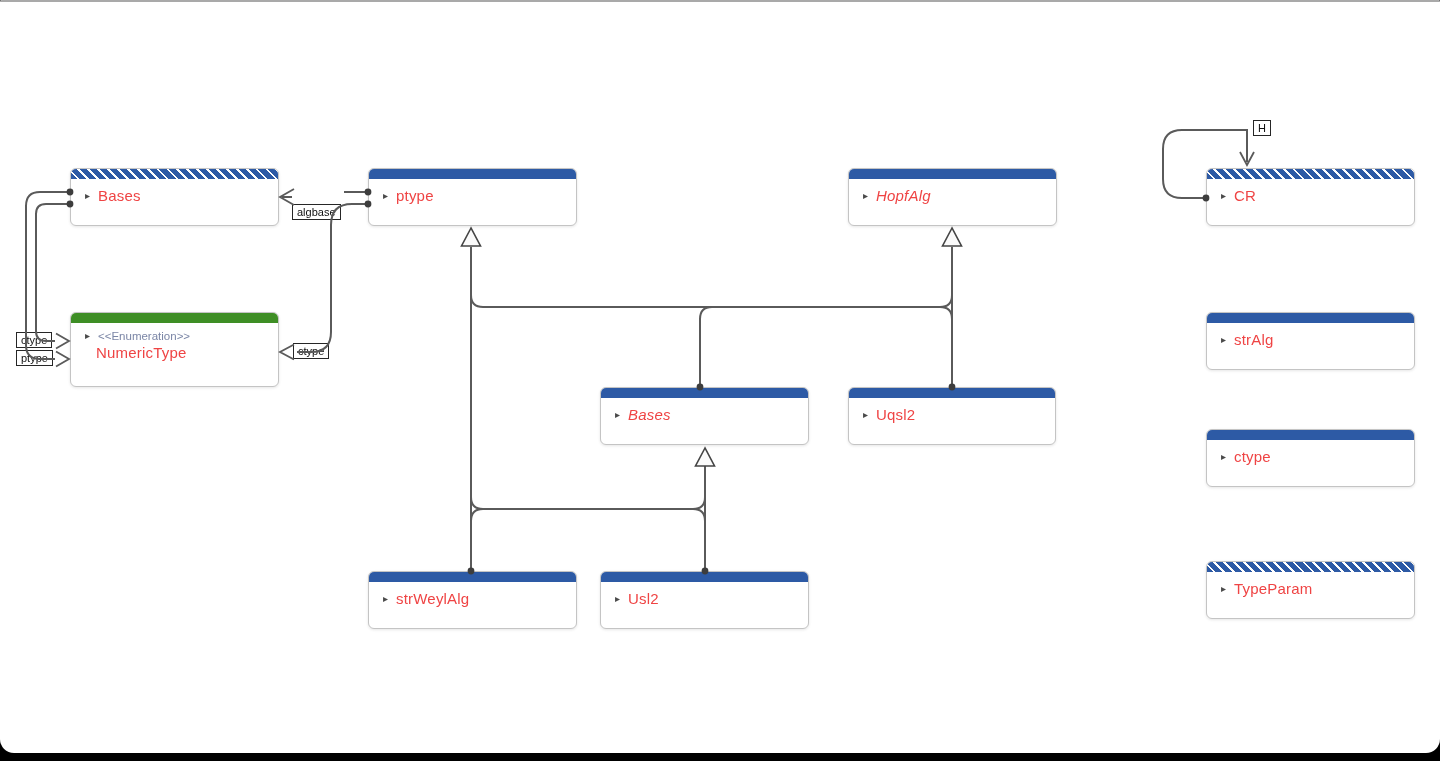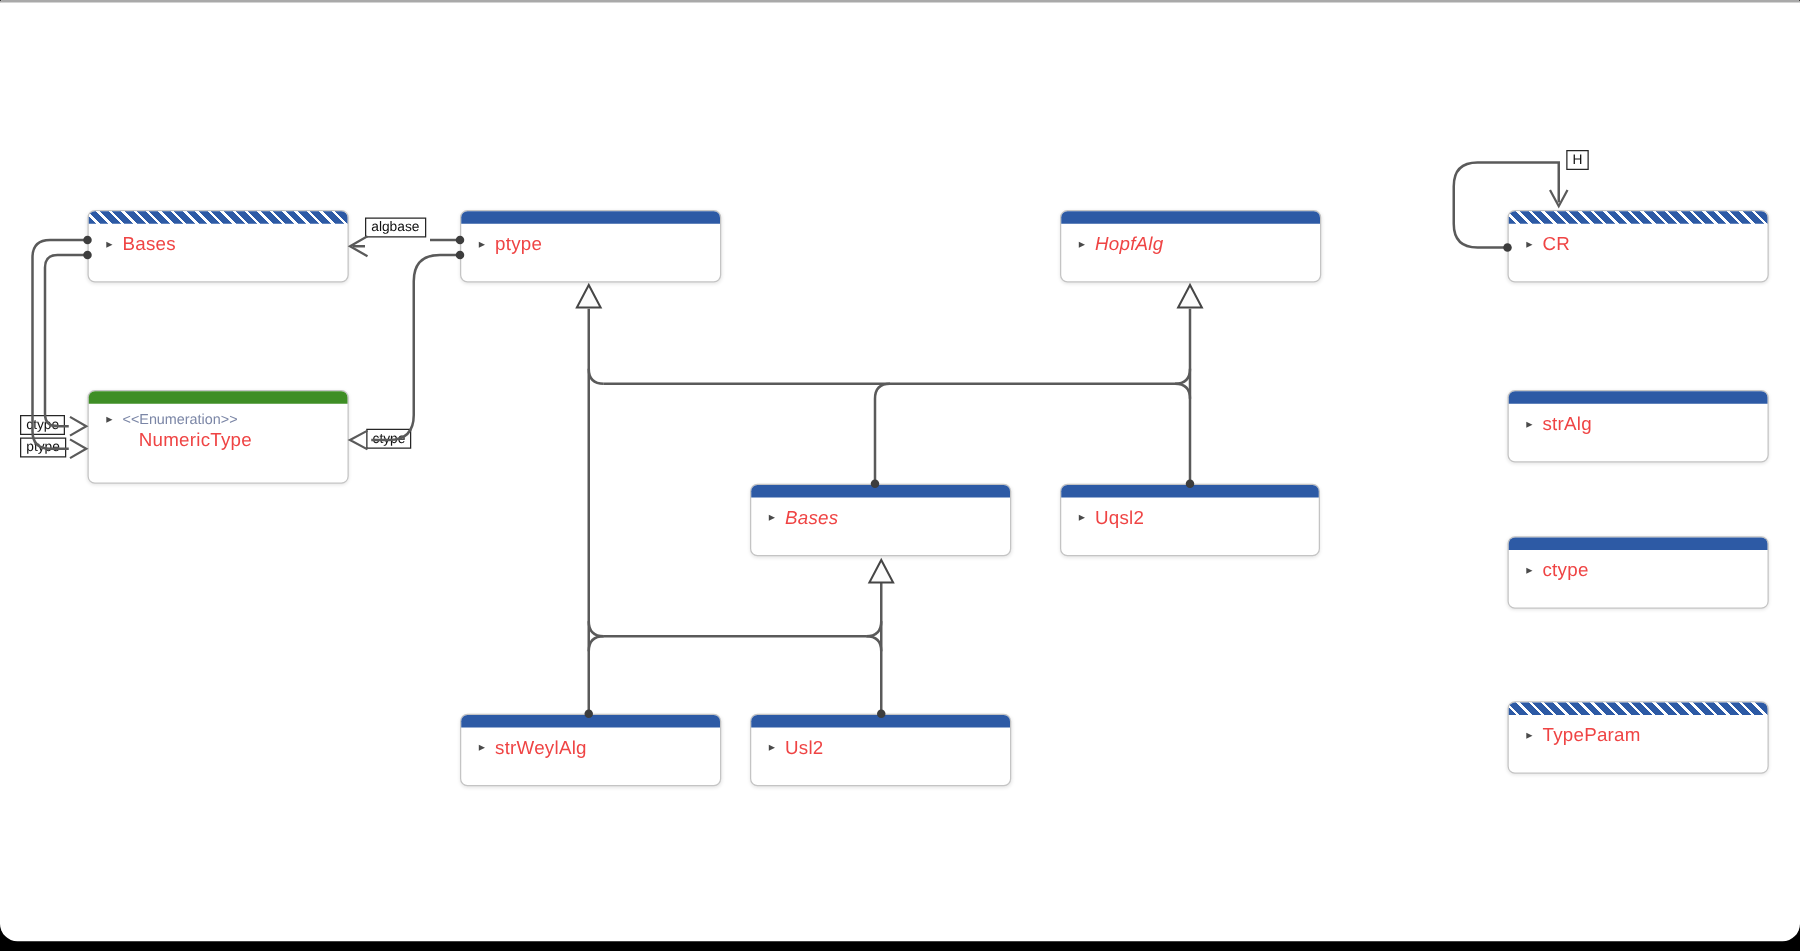--- a/index.html
+++ b/index.html
@@ -13,21 +13,21 @@
        box-shadow:0 1px 3px rgba(0,0,0,.10);box-sizing:border-box;overflow:hidden;}
   .bar{height:11px;border-radius:5px 5px 0 0;margin:-1px -1px 0 -1px;background:#2d5aa5;}
   .bar.hatched{background:repeating-linear-gradient(45deg,#2d5aa5 0,#2d5aa5 5px,#ffffff 5px,#ffffff 7px);}
   .bar.green{background:#3e8e25;}
   .trow{display:flex;align-items:center;gap:5px;padding-left:14px;margin-top:8px;}
   .exp{width:8px;font-family:"DejaVu Sans",sans-serif;font-size:10px;color:#4a4a4a;line-height:14px;}
   .cname{font-size:15px;font-weight:normal;color:#ef4444;letter-spacing:.2px;line-height:18px;}
   .abs .cname{font-style:italic;text-align:right;}
   .stereo{font-size:11.5px;color:#7b86a6;line-height:14px;}
   .trow.tight{margin-top:6px;}
-  .name2{margin-left:40px;margin-top:1px;}
+  .name2{margin-left:25px;margin-top:1px;}
 
   
   .elabel{position:absolute;background:#fff;border:1px solid #262626;font-size:11px;
           line-height:14px;padding:0 4px;color:#101010;white-space:nowrap;}
 
   #edges{position:absolute;left:0;top:0;pointer-events:none;}
 </style>
 </head>
 <body>
 
@@ -124,21 +124,21 @@
   </div>
 
   <div class="cls" style="left:1206px;top:561px;width:209px;height:58px">
     <div class="bar hatched"></div>
     <div class="trow">
       <span class="exp">▸</span>
       <span class="cname">TypeParam</span>
     </div>
   </div>
 
-  <div class="elabel" style="left:292px;top:174px">algbase</div>
+  <div class="elabel" style="left:292px;top:204px">algbase</div>
   <div class="elabel" style="left:293px;top:343px">ctype</div>
   <div class="elabel" style="left:16px;top:332px">ctype</div>
   <div class="elabel" style="left:16px;top:350px">ptype</div>
   <div class="elabel" style="left:1253px;top:120px">H</div>
 
   <svg id="edges" width="1440" height="753">
     <g stroke="#5a5a5a" stroke-width="2" fill="none">
       <g>
         <path d="M471 247 V569"></path>
         <path d="M483 307 Q471 307 471 295"></path>

